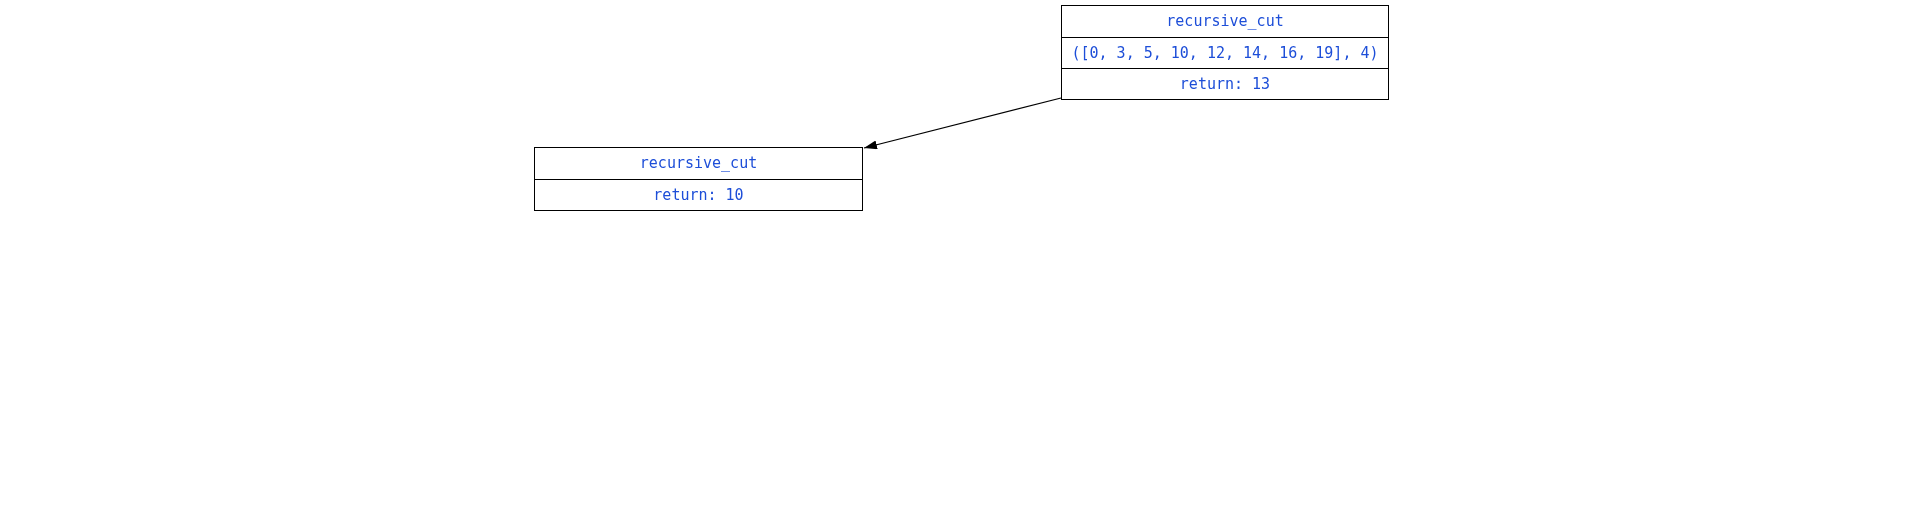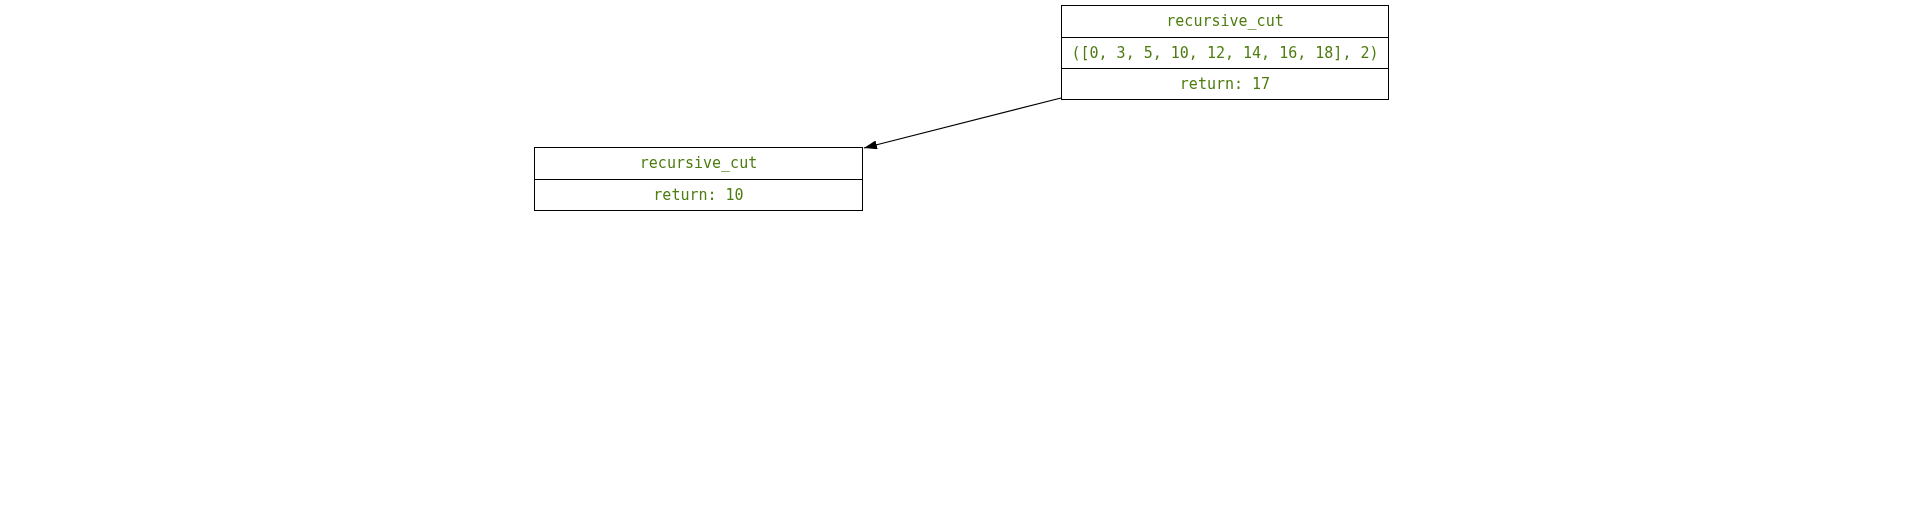--- a/index.html
+++ b/index.html
@@ -21,21 +21,21 @@
     top: 0;
     width: 1923px;
     height: 528px;
     pointer-events: none;
   }
   .node {
     position: absolute;
     box-sizing: border-box;
     border: 1px solid #000000;
     background: #ffffff;
-    color: #4d7c0f;
+    color: #1d4ed8;
   }
   .node .row {
     box-sizing: border-box;
     height: 31px;
     line-height: 30px;
     text-align: center;
     font-size: 15px;
     white-space: nowrap;
     overflow: hidden;
   }
@@ -54,22 +54,22 @@
     <defs>
       <marker id="arrowhead" markerUnits="userSpaceOnUse" markerWidth="16" markerHeight="12" refX="13" refY="4.5" orient="auto">
         <path d="M0,0 L13,4.5 L0,9 Z" fill="#000000"></path>
       </marker>
     </defs>
     <line x1="1061" y1="98" x2="864" y2="148" stroke="#000000" stroke-width="1.2" marker-end="url(#arrowhead)"></line>
   </svg>
 
   <div class="node node-root">
     <div class="row">recursive_cut</div>
-    <div class="row">([0, 3, 5, 10, 12, 14, 16, 18], 2)</div>
-    <div class="row">return: 17</div>
+    <div class="row">([0, 3, 5, 10, 12, 14, 16, 19], 4)</div>
+    <div class="row">return: 13</div>
   </div>
 
   <div class="node node-child">
     <div class="row">recursive_cut</div>
     <div class="row">return: 10</div>
   </div>
 
 </div>
 
 </body></html>

